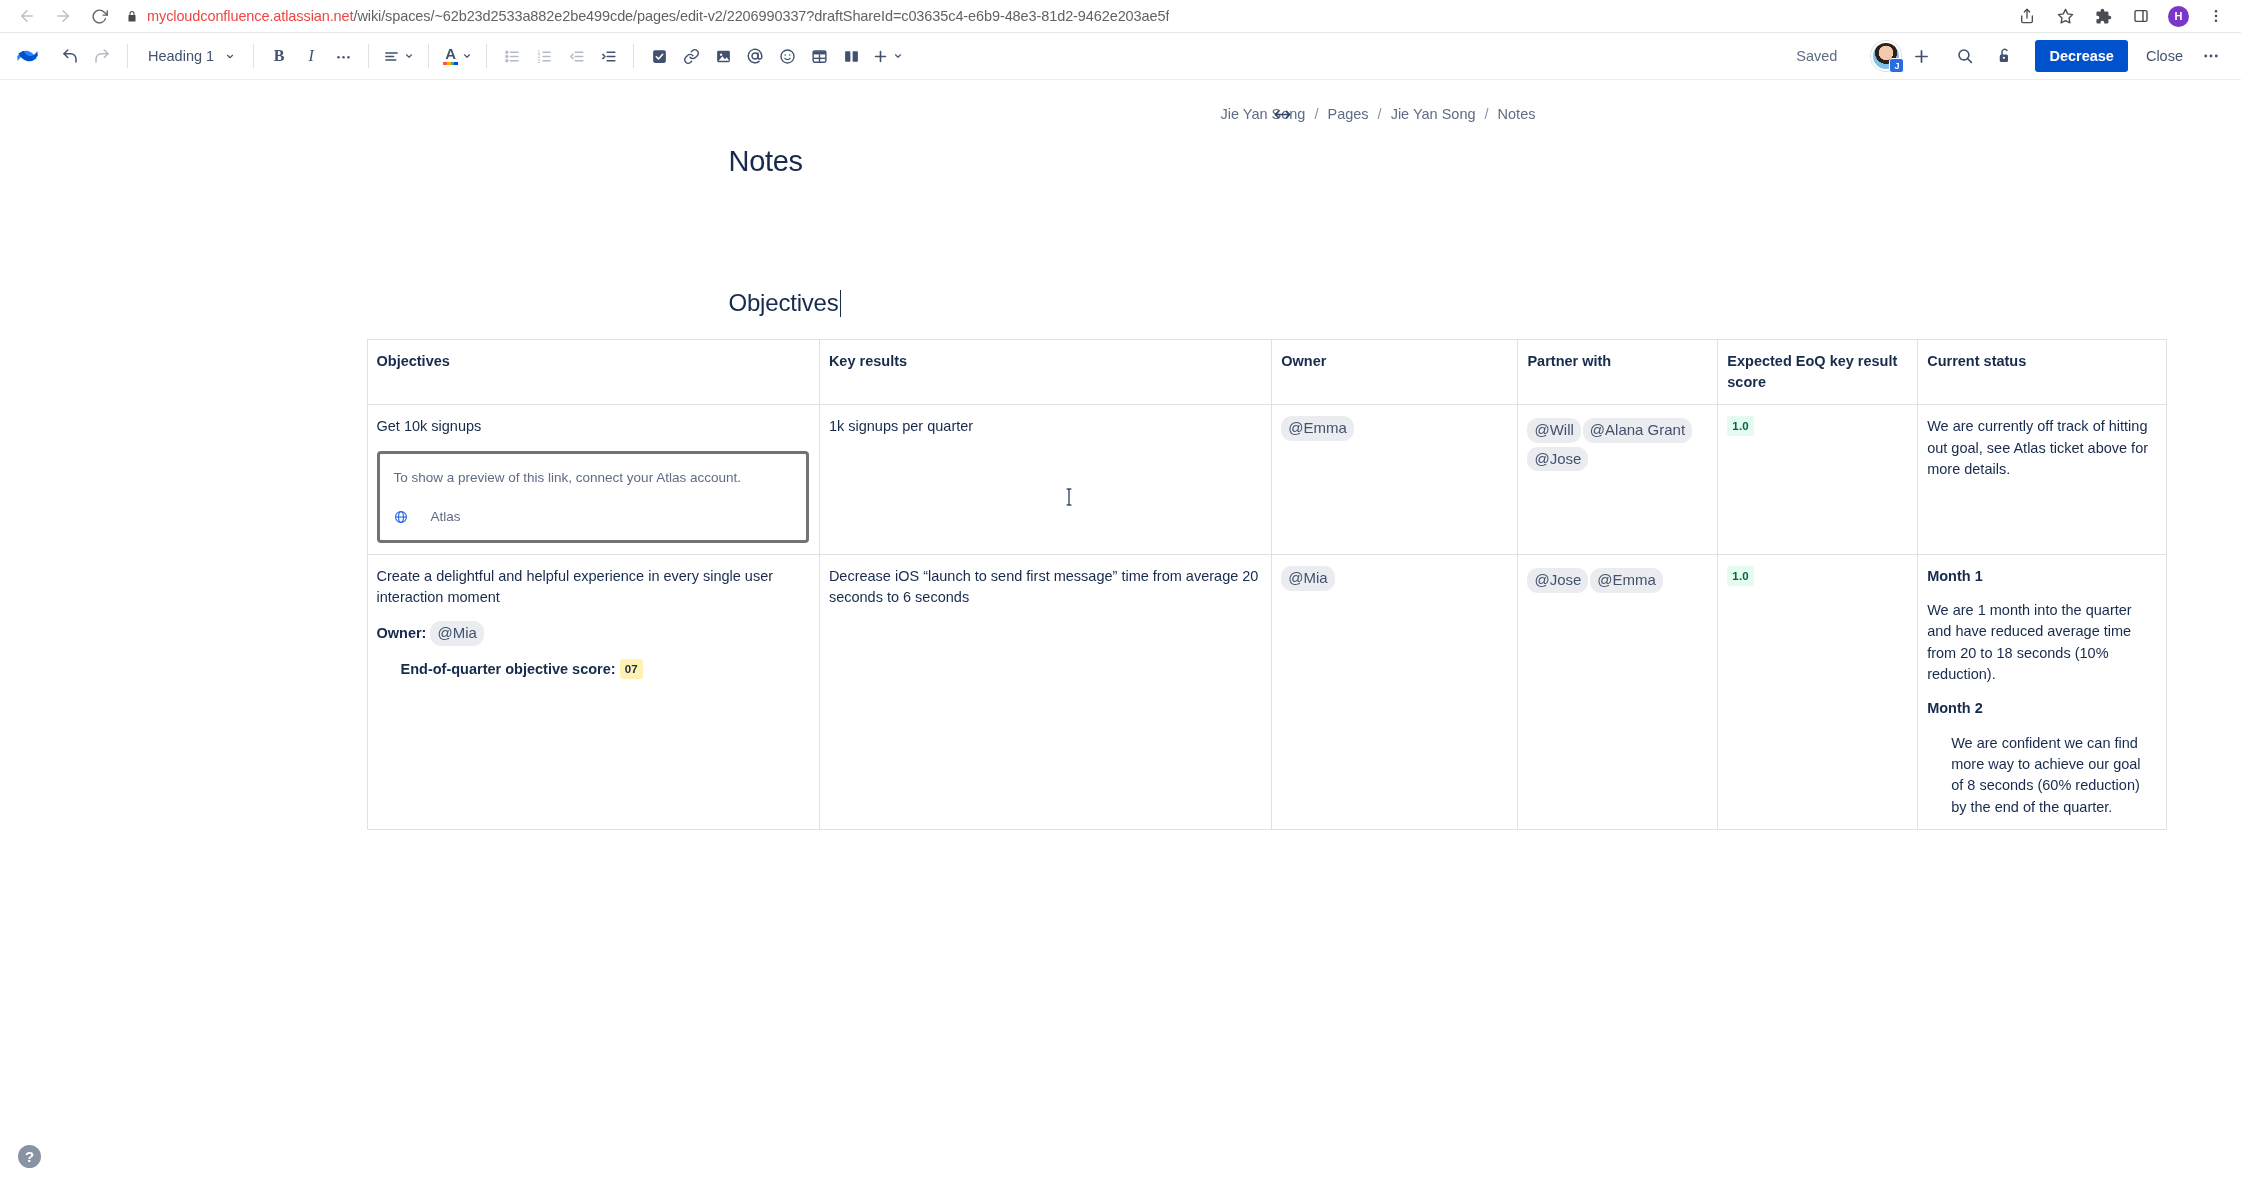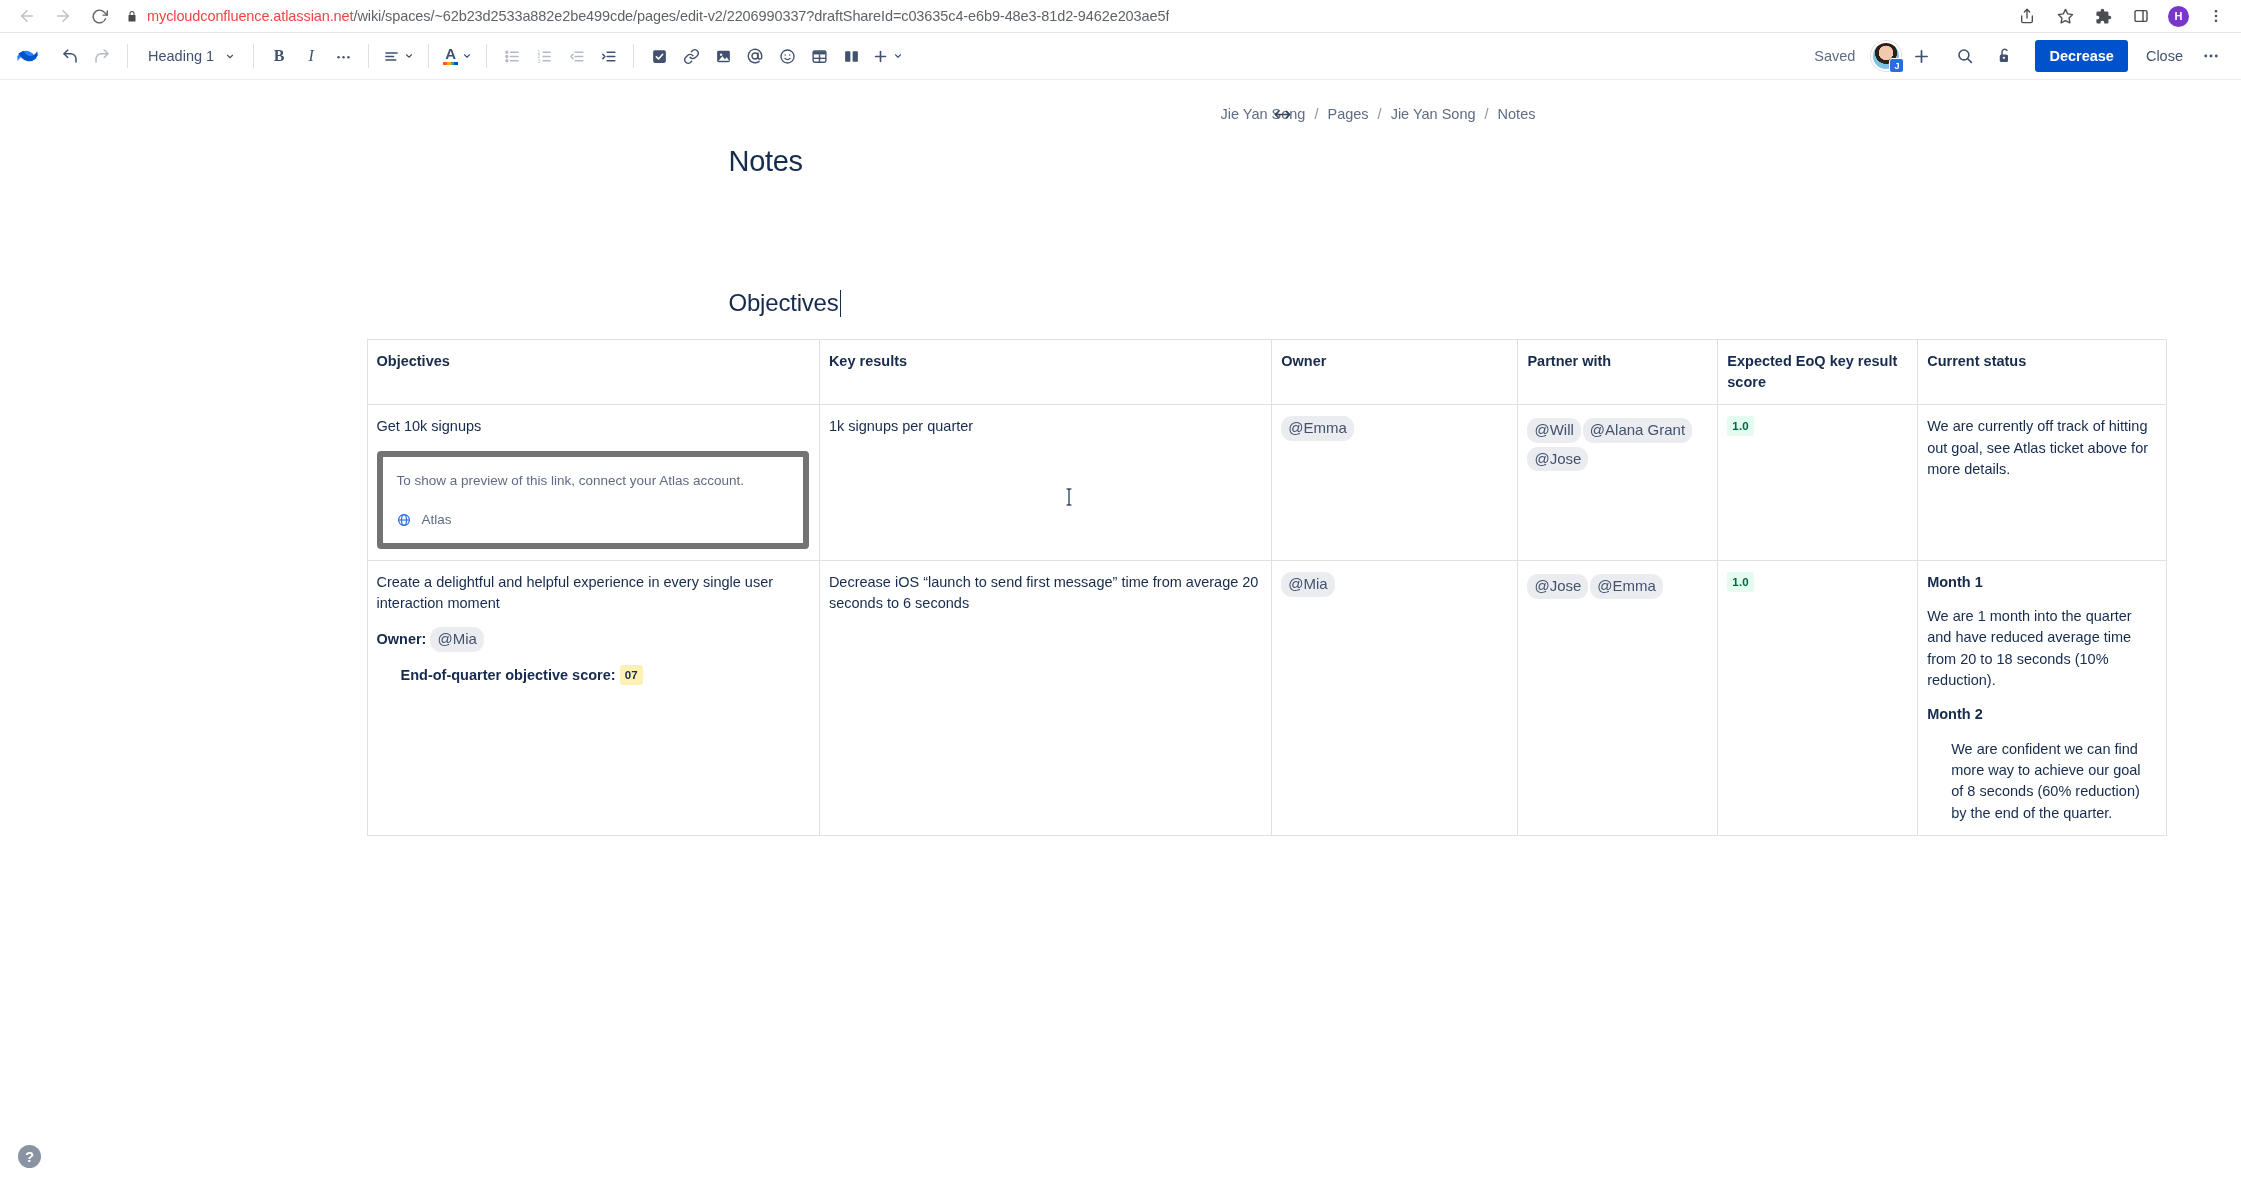--- a/index.html
+++ b/index.html
@@ -76,21 +76,21 @@
   .tb-btn.faded { color: #b3bac5; }
   .tb-divider { width: 1px; height: 24px; background: #dfe1e6; margin: 0 9px; flex: none; }
   .tb-select {
     display: flex; align-items: center; gap: 11px;
     height: 32px; padding: 0 9px 0 11px;
     color: #42526e; font-size: 14.5px; border-radius: 3px; flex: none;
   }
   .chev { width: 10px; height: 10px; display:flex; }
 
   .toolbar-spacer { flex: 1; }
-  .saved-label { font-size: 14.5px; color: #5e6c84; margin-right: 16px; white-space: nowrap; }
+  .saved-label { font-size: 14.5px; color: #5e6c84; margin-right: 34px; white-space: nowrap; }
   .avatar-wrap { position: relative; width: 30px; height: 30px; flex: none; margin-right: 6px; }
   .avatar-img {
     width: 30px; height: 30px; border-radius: 50%;
     background: radial-gradient(circle at 50% 38%, #f2c9ad 0 34%, #2b2118 36% 52%, #7fc2e8 54%);
     border: 2px solid #ffffff;
     box-shadow: 0 0 0 1px #dfe1e6;
     overflow: hidden;
   }
   .avatar-badge {
     position: absolute; right: -3px; bottom: -2px;
@@ -213,30 +213,30 @@
     font-weight: bold;
     border-radius: 3px;
     padding: 2px 5px 1px 5px;
     vertical-align: 1px;
     letter-spacing: 0.2px;
   }
   .lozenge.green { background: #e3fcef; color: #006644; }
   .lozenge.yellow { background: #fff0b3; color: #172b4d; }
 
   .link-card {
-    border: 6px solid #737373;
+    border: 3px solid #737373;
     border-radius: 4px;
     padding: 14px 14px 13px 14px;
     margin-top: 12px;
     background: #fff;
     min-height: 76px;
   }
   .link-card-text { font-size: 13.5px; color: #5e6c84; line-height: 1.5; }
   .link-card-src {
-    display: flex; align-items: center; gap: 11px;
+    display: flex; align-items: center; gap: 23px;
     margin-top: 19px; font-size: 13.5px; color: #5e6c84;
   }
   .globe-ico { width: 14px; height: 14px; display:flex; flex:none; color:#2d6ce0; }
 
   .status-cursor {
     position: absolute;
     left: 1065px; top: 407px;
     width: 2px; height: 17px;
     color: #172b4d;
   }

